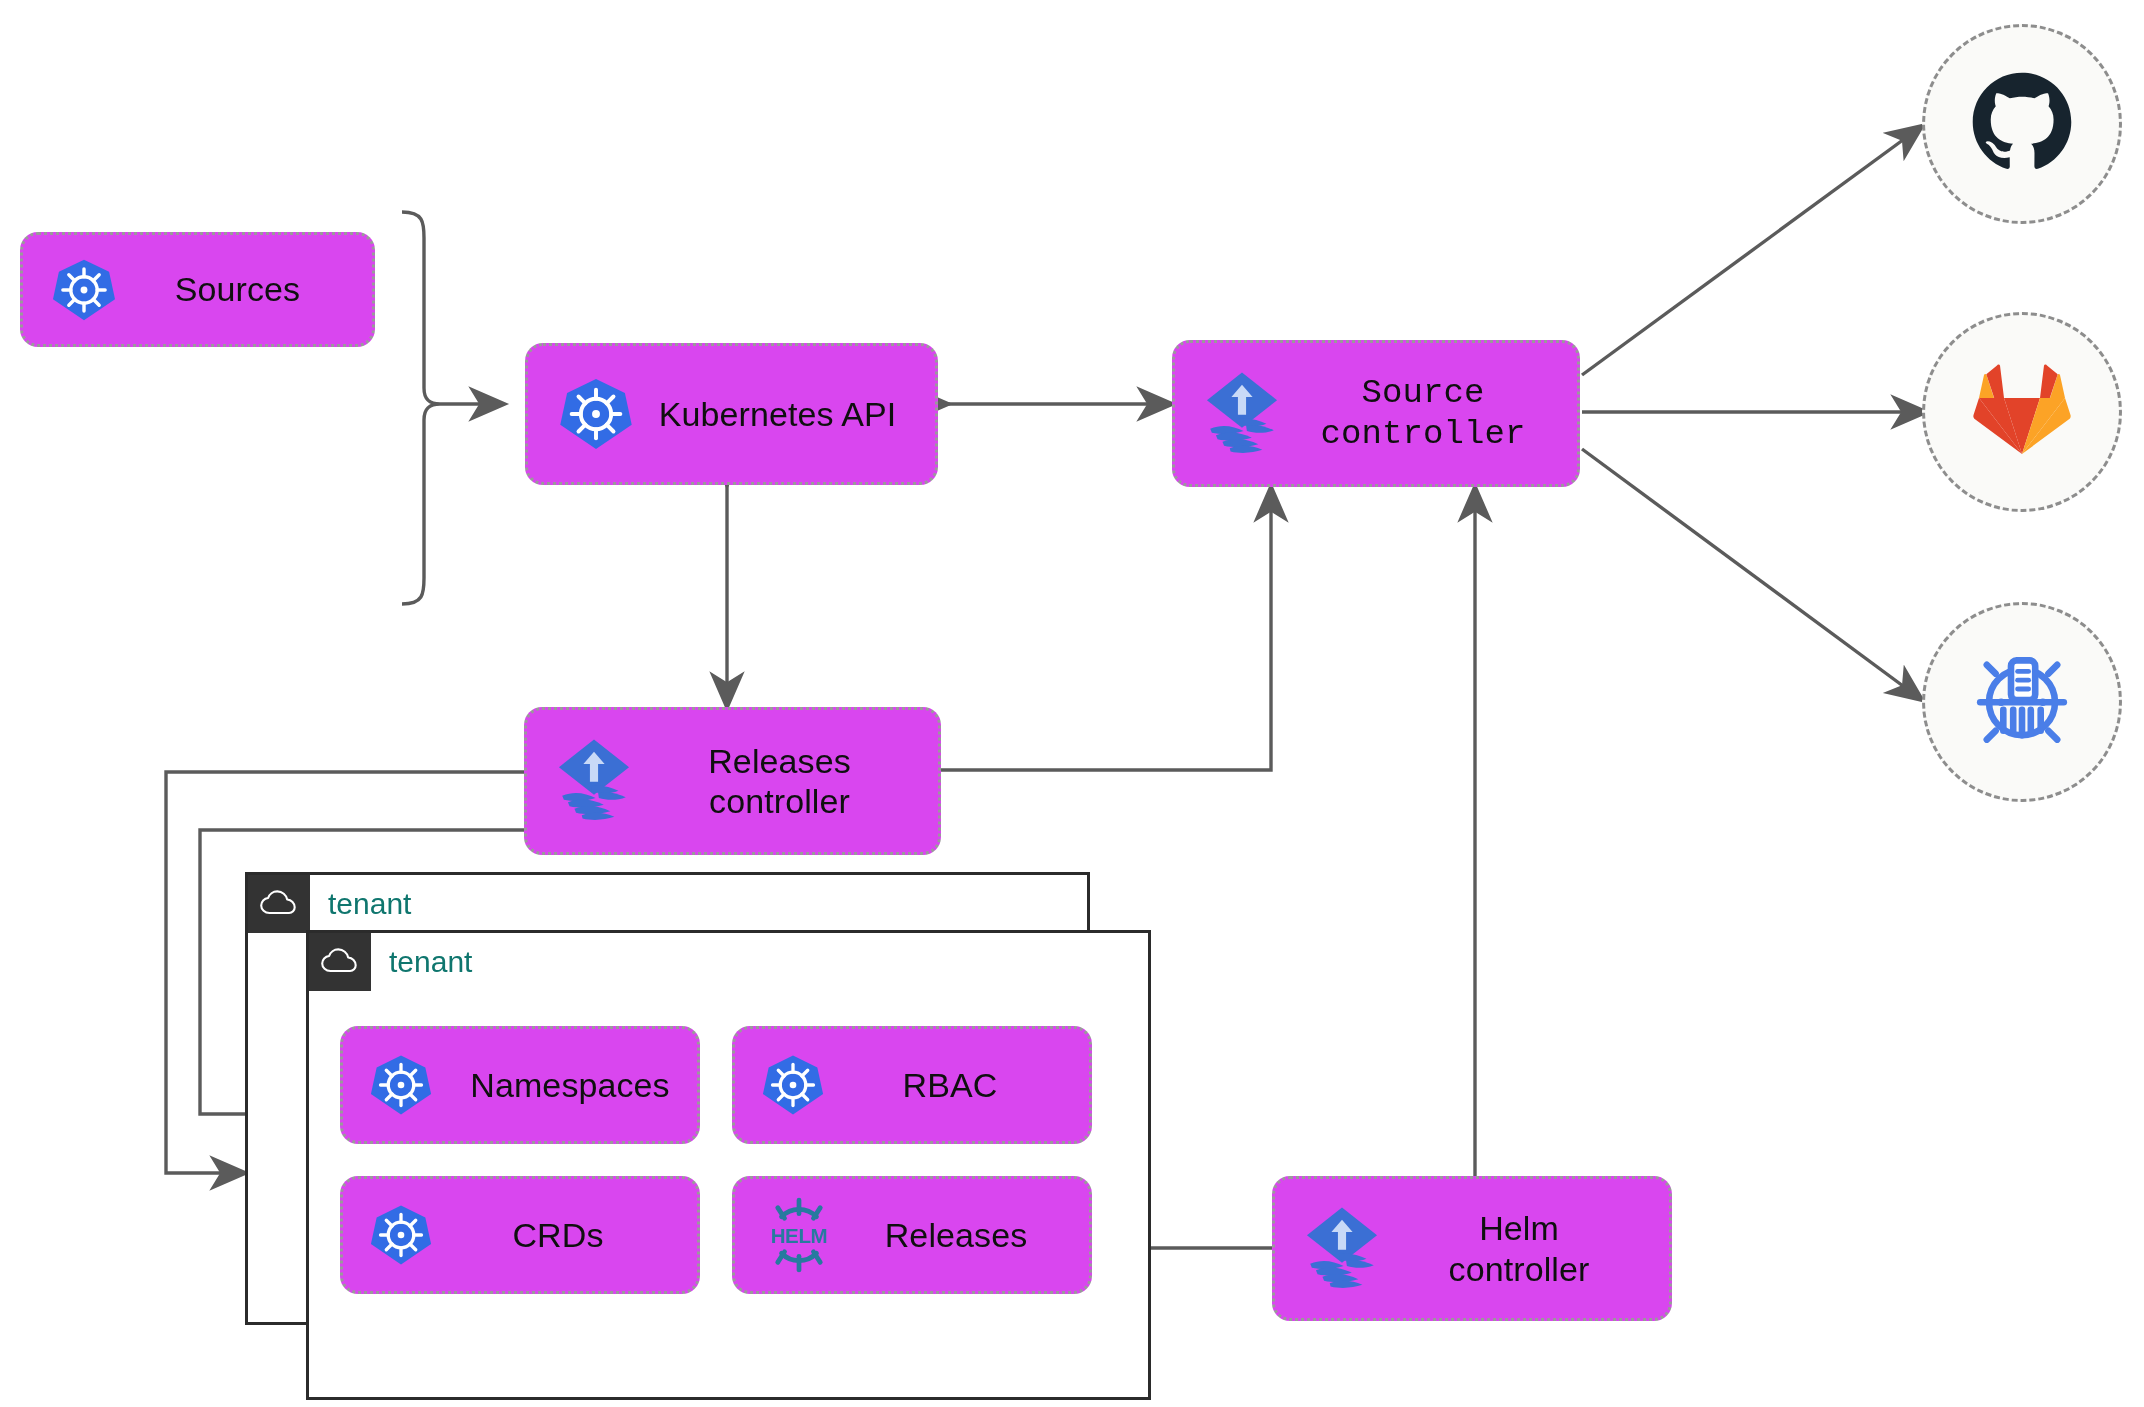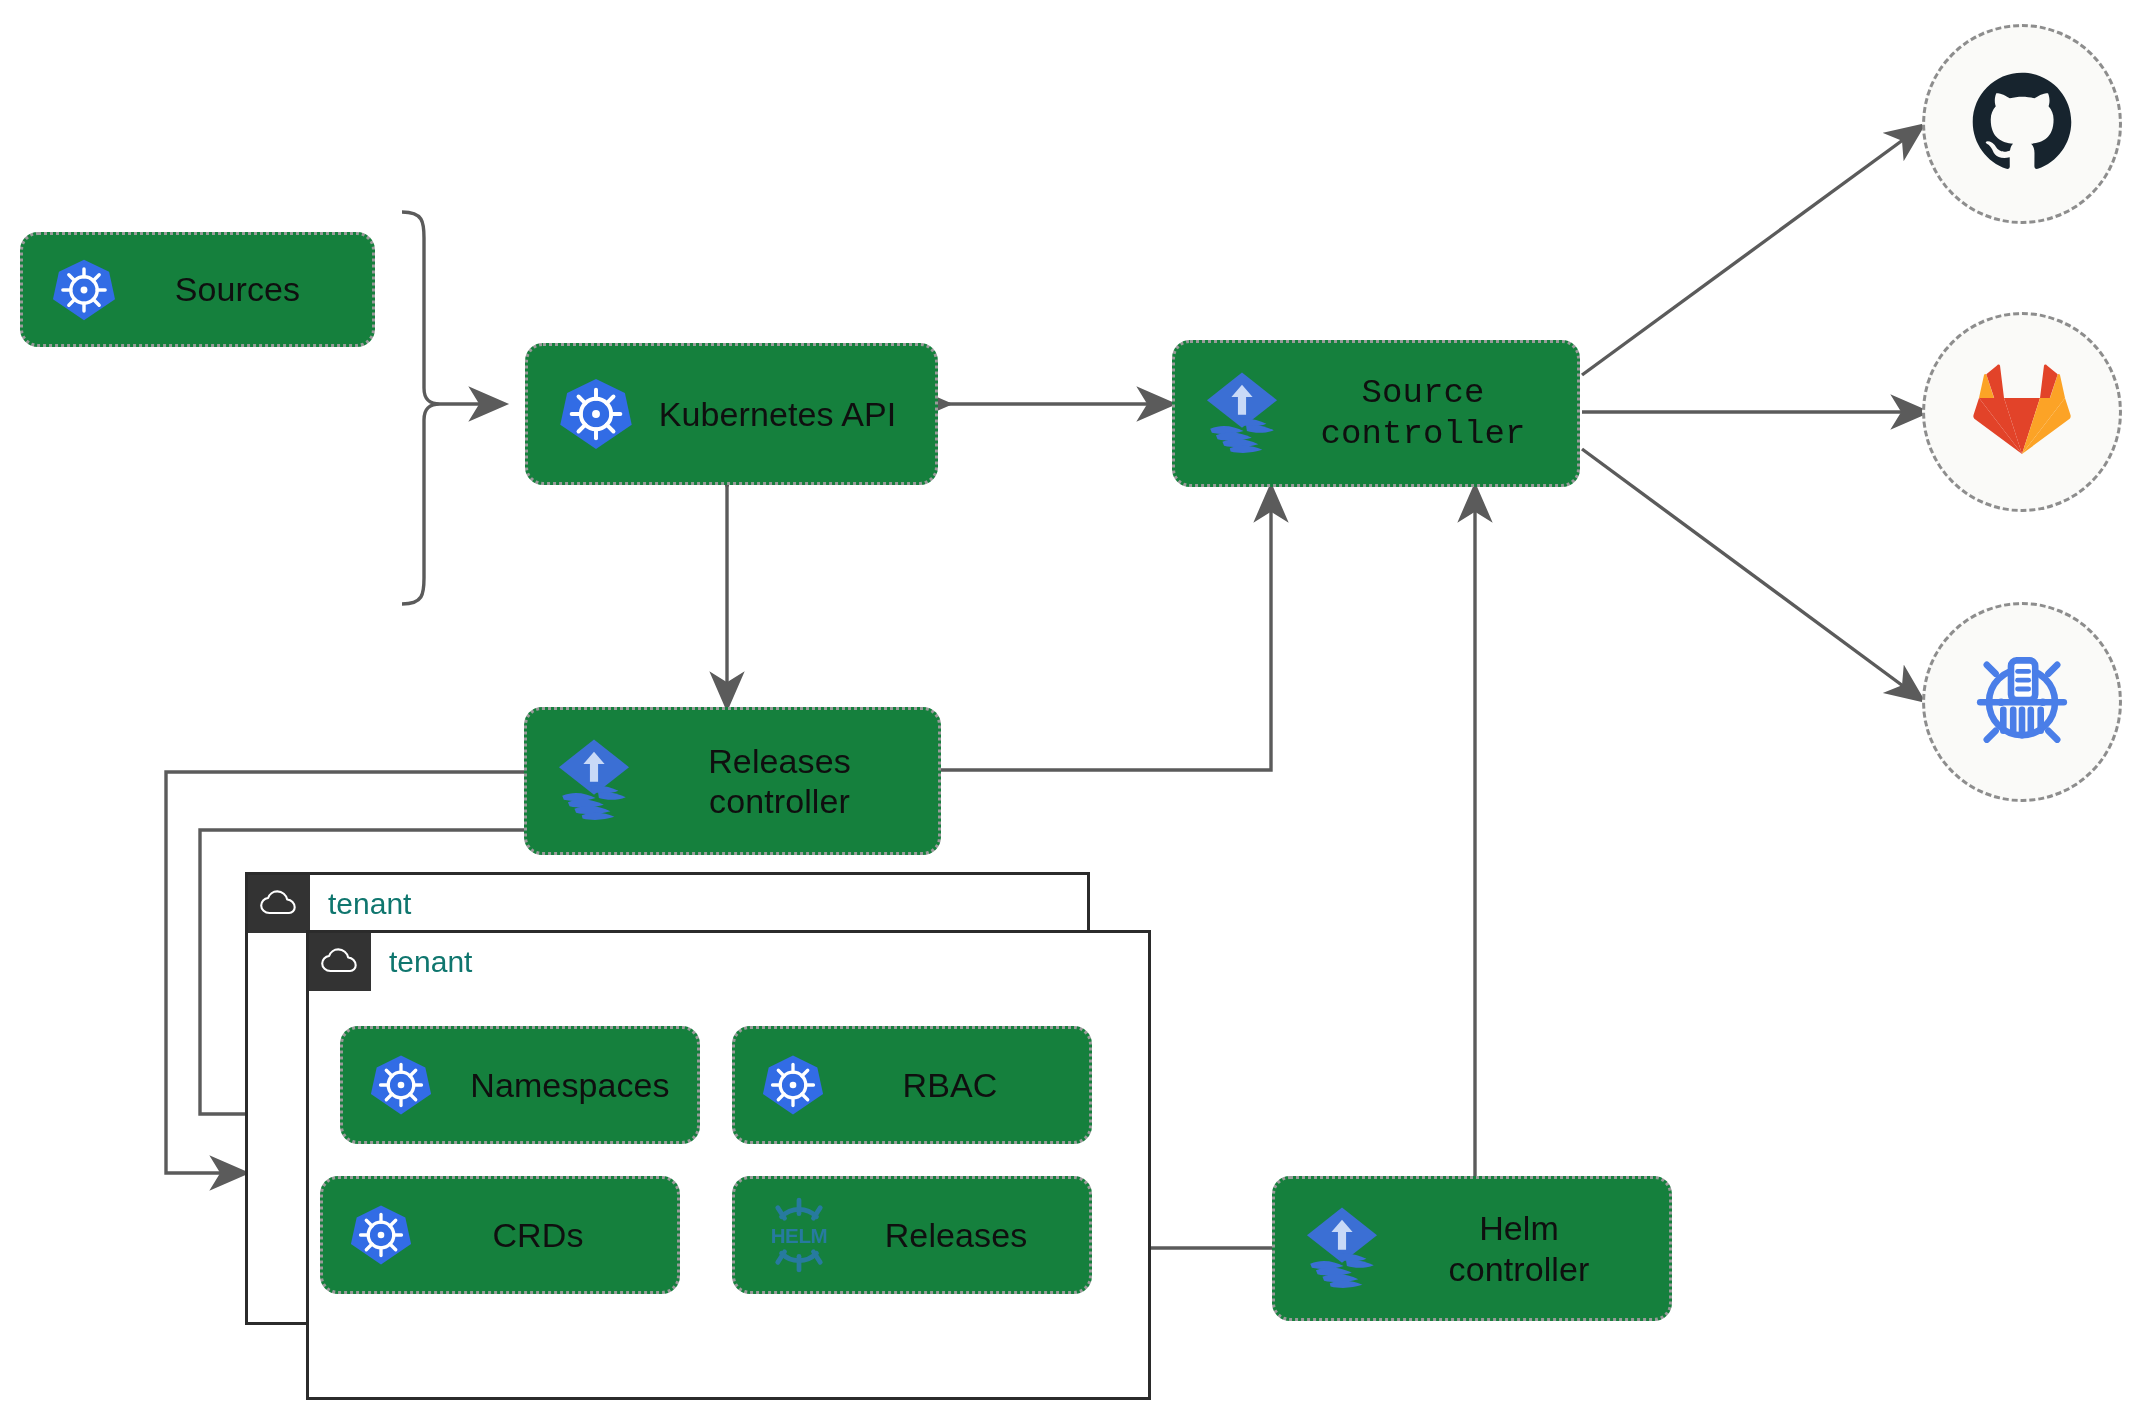--- a/index.html
+++ b/index.html
@@ -6,21 +6,21 @@
   body{
     width:2144px;height:1407px;position:relative;overflow:hidden;
     font-family:"Liberation Sans","DejaVu Sans",sans-serif;
     -webkit-font-smoothing:antialiased;
   }
   #stage{position:absolute;inset:0;width:2144px;height:1407px;}
 
   
   .node{
     position:absolute;
-    background:#15803d;
+    background:#d946ef;
     border:3px dotted #9a9a9a;
     border-radius:18px;
     box-sizing:border-box;
     display:flex;align-items:center;
     z-index:6;
     justify-content:center;
   }
   .node .ico{flex:0 0 auto;display:flex;align-items:center;justify-content:center;}
   .node .lbl{
     flex:1 1 auto;text-align:center;color:#0f0f0f;
@@ -261,21 +261,21 @@
             <path d="M64 64 L73 73"></path>
           <path d="M73 27 L64 36"></path>
             <path d="M36 64 L27 73"></path>
         </g>
         <circle cx="50" cy="50" r="5.2" fill="#ffffff"></circle>
       </svg>
     </span>
     <span class="lbl">RBAC</span>
   </div>
 
-  <div class="node" style="left:320px;top:1176px;width:360px;height:118px;z-index:5;">
+  <div class="node" style="left:340px;top:1176px;width:360px;height:118px;z-index:5;">
     <span class="ico" style="margin-left:26px;">
       <svg width="64" height="64" viewBox="0 0 100 100" aria-hidden="true">
         <path d="M50 4 L88 22.5 L97 64 L50 96 L3 64 L12 22.5 Z" fill="#326ce5"></path>
         <g fill="none" stroke="#ffffff" stroke-width="5.2" stroke-linecap="round">
           <circle cx="50" cy="50" r="20"></circle>
           <path d="M50 18 L50 30"></path>
             <path d="M50 70 L50 82"></path>
           <path d="M18 50 L30 50"></path>
             <path d="M70 50 L82 50"></path>
           <path d="M27 27 L36 36"></path>

